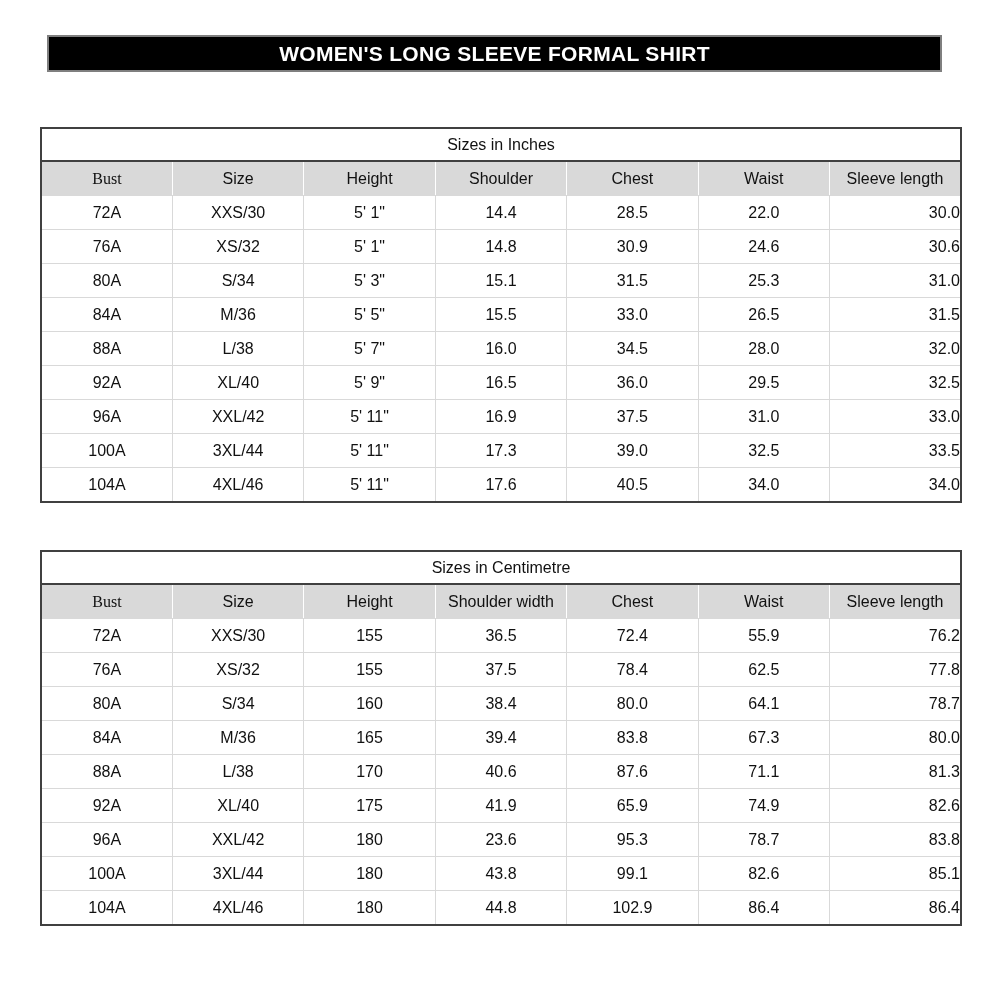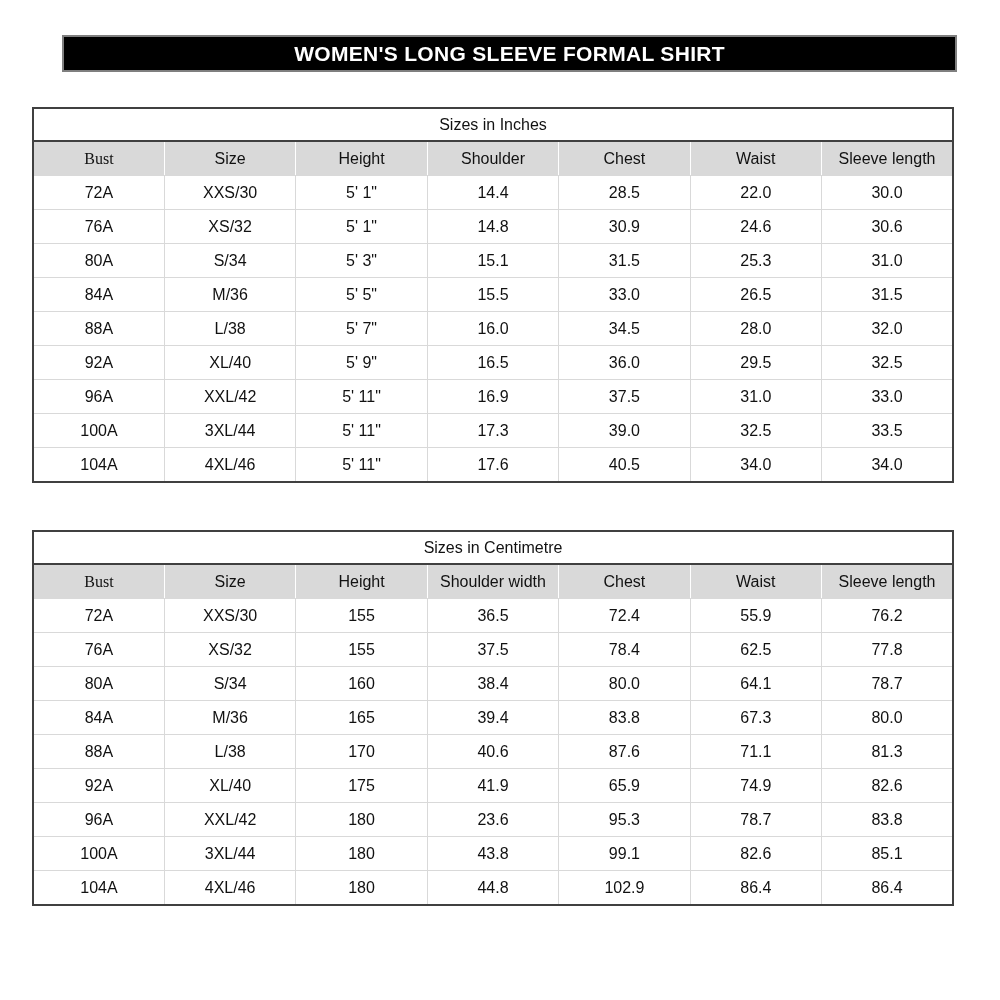--- a/index.html
+++ b/index.html
@@ -11,46 +11,47 @@
   }
   .page {
     position: relative;
     width: 1000px;
     height: 1000px;
     background: #ffffff;
     overflow: hidden;
   }
   .banner {
     position: absolute;
-    left: 62px;
+    left: 47px;
     top: 35px;
     width: 891px;
     height: 33px;
     background: #000000;
     border: 2px solid #7f7f7f;
     display: flex;
     align-items: center;
     justify-content: center;
   }
   .banner span {
     color: #ffffff;
     font-size: 21px;
     font-weight: bold;
     letter-spacing: 0.3px;
     white-space: nowrap;
   }
   table.size-table {
     position: absolute;
-    left: 32px;
+    left: 40px;
     width: 922px;
     border-collapse: collapse;
     table-layout: fixed;
     border: 2px solid #404040;
     background: #ffffff;
     font-size: 16px;
+    margin-top: 20px;
   }
   table.size-table.t-inches { top: 107px; }
   table.size-table.t-cm     { top: 530px; }
   .size-table tr.title-row th {
     height: 31px;
     font-weight: normal;
     font-size: 16px;
     text-align: center;
     background: #ffffff;
     border-bottom: 2px solid #404040;
@@ -75,21 +76,21 @@
     height: 33px;
     text-align: center;
     vertical-align: middle;
     border: 1px solid #d9d9d9;
     padding: 0;
     white-space: nowrap;
     overflow: hidden;
   }
   .size-table tbody tr:last-child td { border-bottom: none; }
   .size-table td:first-child { border-left: none; }
-  .size-table td:last-child  { border-right: none; }
+  .size-table td:last-child  { border-right: none; text-align: right; }
 </style>
 </head>
 <body>
 
 <div class="page">
 
   <div class="banner">
     <span>WOMEN'S LONG SLEEVE FORMAL SHIRT</span>
   </div>
 

